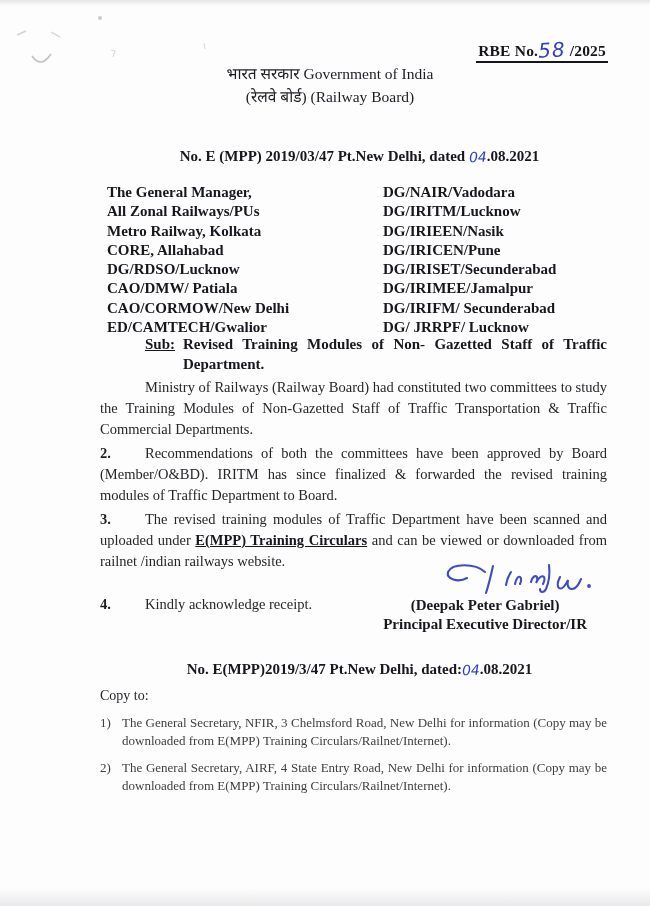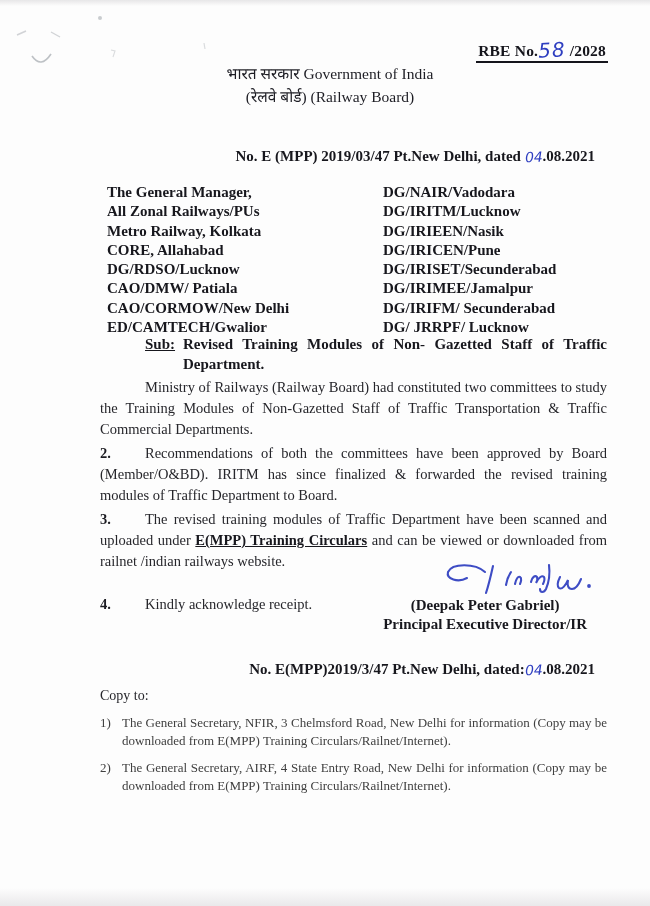--- a/index.html
+++ b/index.html
@@ -43,21 +43,21 @@
     font-weight:normal;letter-spacing:1px;line-height:0;
   }
   .letterhead{
     top:64px;left:10px;width:640px;
     text-align:center;font-size:15.5px;color:#1d1d24;
   }
   .letterhead div{margin-bottom:4px;line-height:19px;}
 
   .ref-row{
     left:100px;right:55px;
-    display:flex;justify-content:flex-end;
+    display:flex;justify-content:center;
     font-weight:bold;font-size:15px;color:#17171d;margin-left:24px;
   }
   .ref-row .ink{font-size:14px;font-weight:normal;display:inline-block;transform:translateY(1px) rotate(-2deg);}
 
   .addr-col{
     font-weight:bold;font-size:15px;line-height:19.3px;color:#17171d;
     white-space:nowrap;
   }
   .addr-left{top:183px;left:107px;}
   .addr-right{top:183px;left:383px;}
@@ -118,21 +118,21 @@
   <svg class="pencil" style="left:97px;top:15px;" width="6" height="6" viewBox="0 0 6 6">
     <circle cx="3" cy="3" r="2" fill="#9fa4aa" opacity="0.55"></circle>
   </svg>
   <svg class="pencil" style="left:110px;top:49px;" width="6" height="9" viewBox="0 0 6 9">
     <path d="M1 1 L5 2 L3 8" fill="none" stroke="#b8bcc0" stroke-width="1.1" opacity="0.5"></path>
   </svg>
   <svg class="pencil" style="left:202px;top:42px;" width="5" height="8" viewBox="0 0 5 8">
     <path d="M2 1 L3 7" fill="none" stroke="#b8bcc0" stroke-width="1.2" opacity="0.5"></path>
   </svg>
 
-  <div class="abs rbe"><span>RBE No.</span><span class="ink">58</span><span> /2028</span></div>
+  <div class="abs rbe"><span>RBE No.</span><span class="ink">58</span><span> /2025</span></div>
 
   <div class="abs letterhead">
     <div>भारत सरकार Government of India</div>
     <div>(रेलवे बोर्ड) (Railway Board)</div>
   </div>
 
   <div class="abs ref-row ref-row1">
     <span>No. E (MPP) 2019/03/47 Pt.</span>
     <span><span>New Delhi, dated </span><span class="ink">04</span><span>.08.2021</span></span>
   </div>

